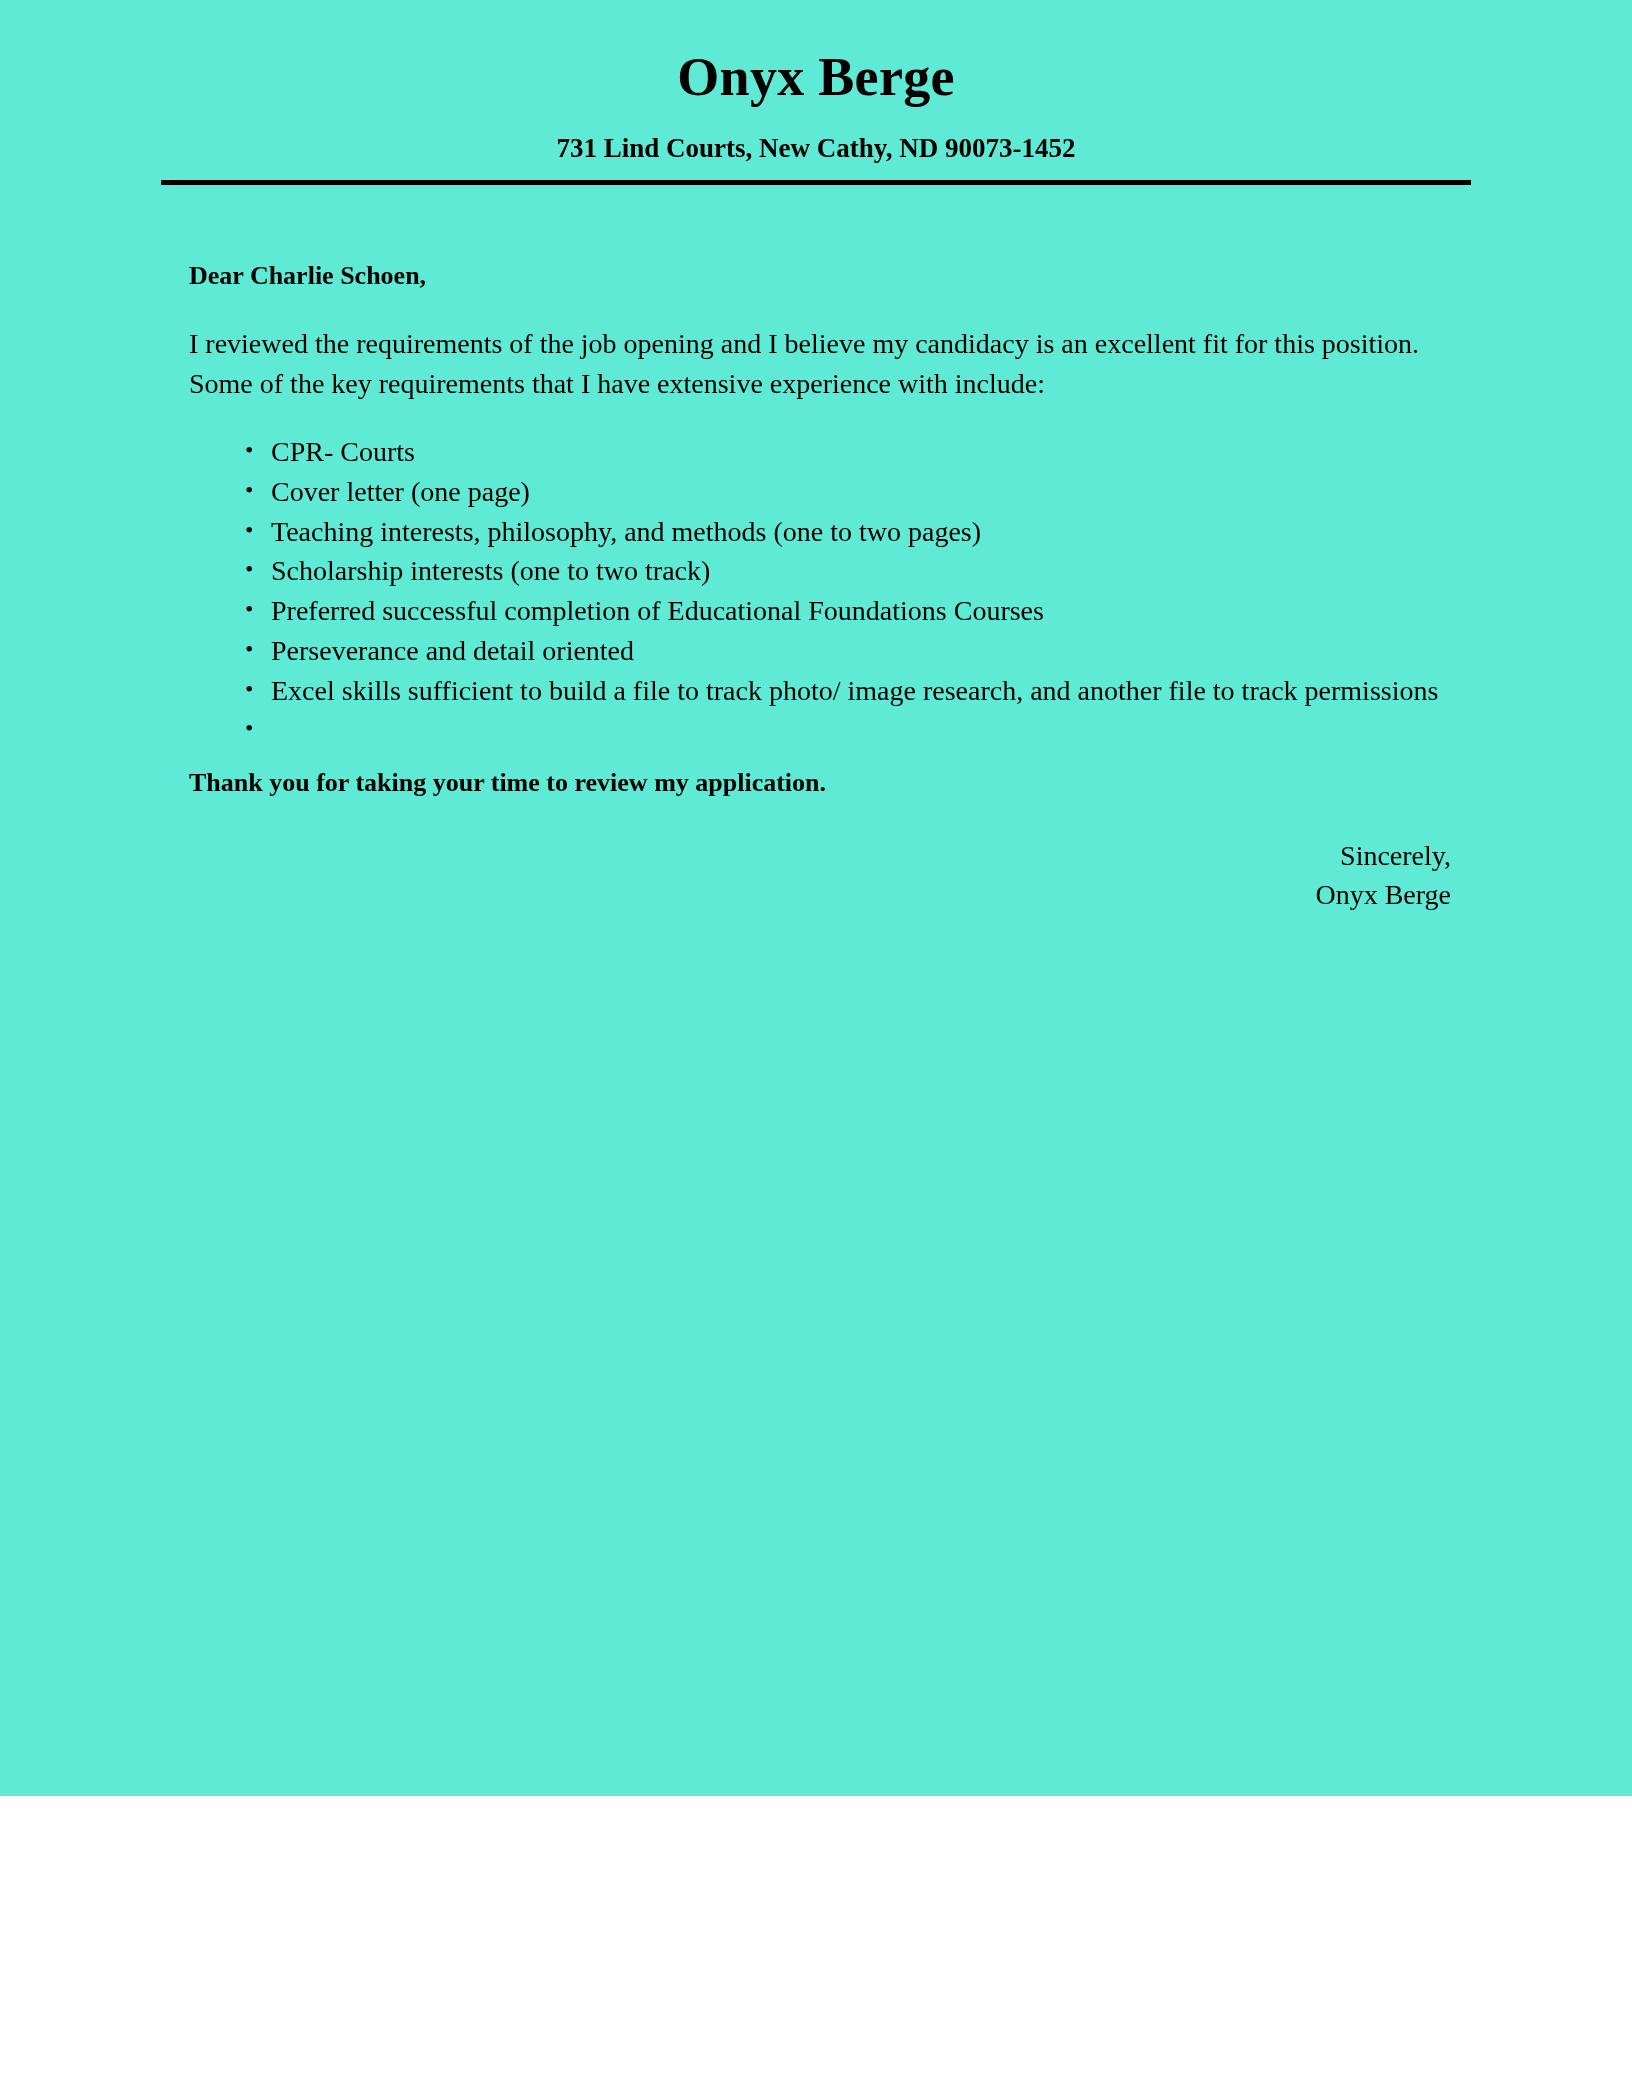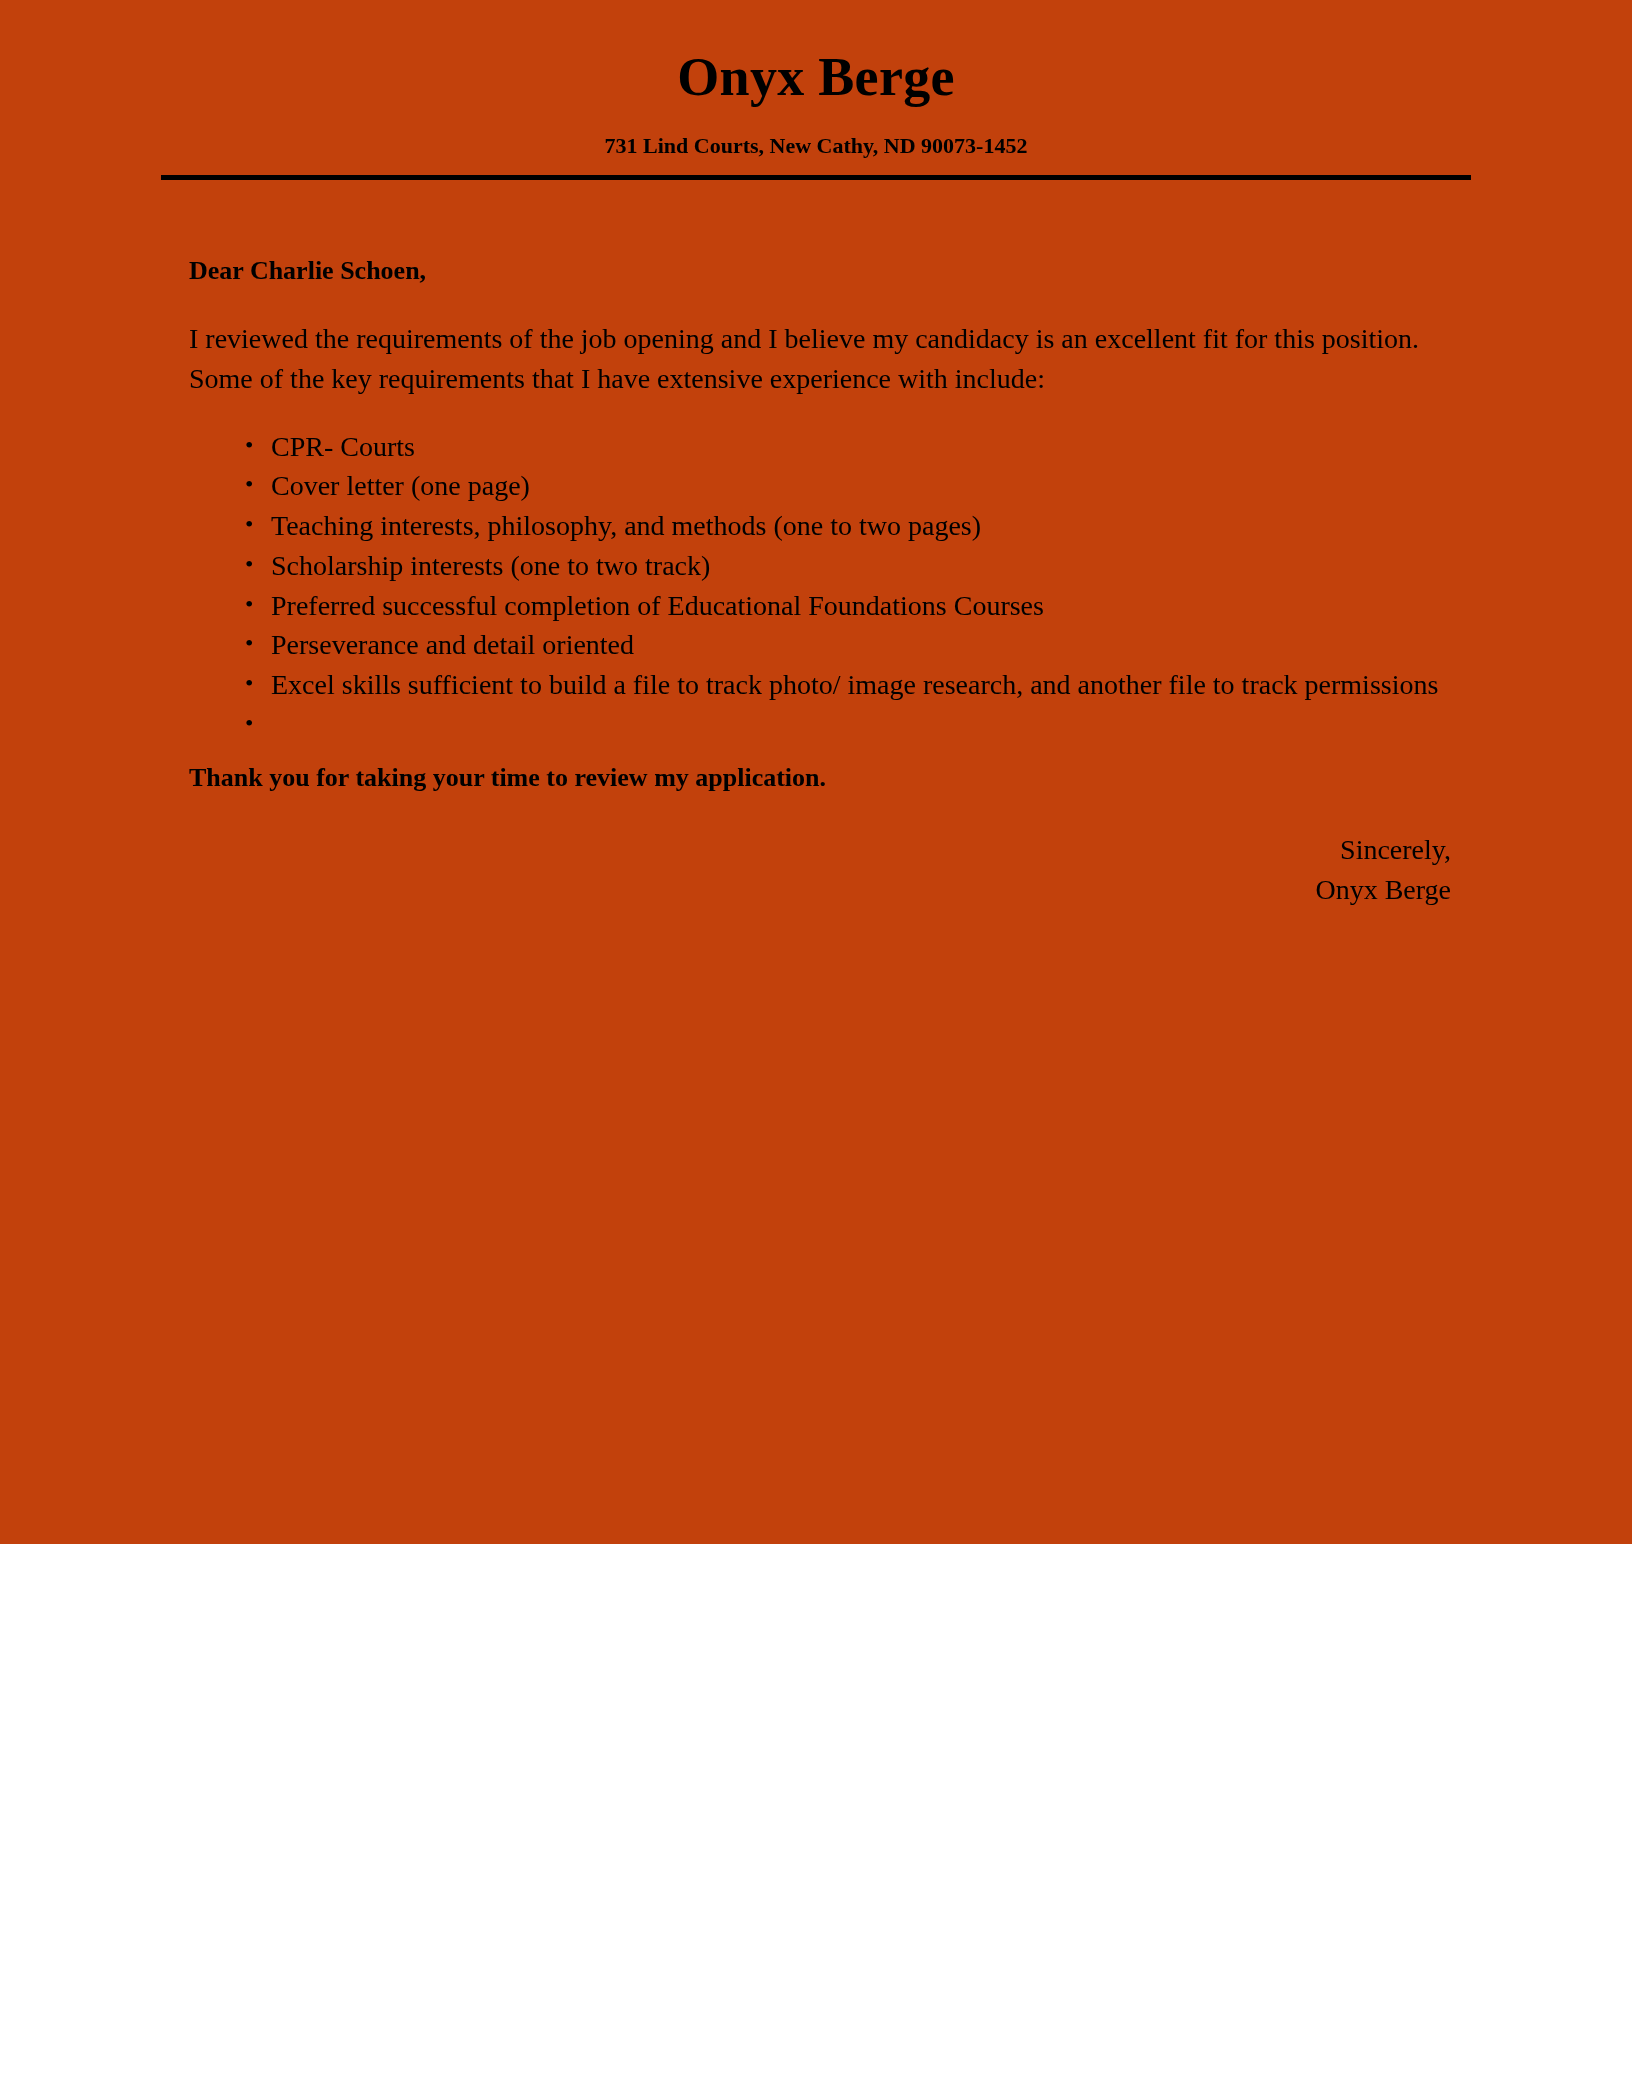--- a/index.html
+++ b/index.html
@@ -3,22 +3,22 @@
 <meta charset="utf-8">
 <style>
   html, body {
     margin: 0;
     padding: 0;
     background: #ffffff;
   }
   .page {
     position: relative;
     width: 1632px;
-    height: 1544px;
-    background: #c2410c;
+    height: 1796px;
+    background: #5eead4;
     box-sizing: border-box;
     font-family: "Liberation Serif", "DejaVu Serif", serif;
     color: #000000;
     overflow: hidden;
   }
   .content {
     position: absolute;
     left: 0;
     top: 0;
     width: 1632px;
@@ -30,21 +30,21 @@
     text-align: center;
   }
   .sender-name {
     font-size: 54px;
     font-weight: bold;
     letter-spacing: 0.3px;
     line-height: 1.08;
     margin: 0;
   }
   .sender-address {
-    font-size: 22px;
+    font-size: 27px;
     font-weight: bold;
     margin: 28px 0 0 0;
     line-height: 1.1;
   }
   .header-rule {
     margin: 16px auto 0 auto;
     width: 1310px;
     height: 5px;
     background: #000000;
   }

